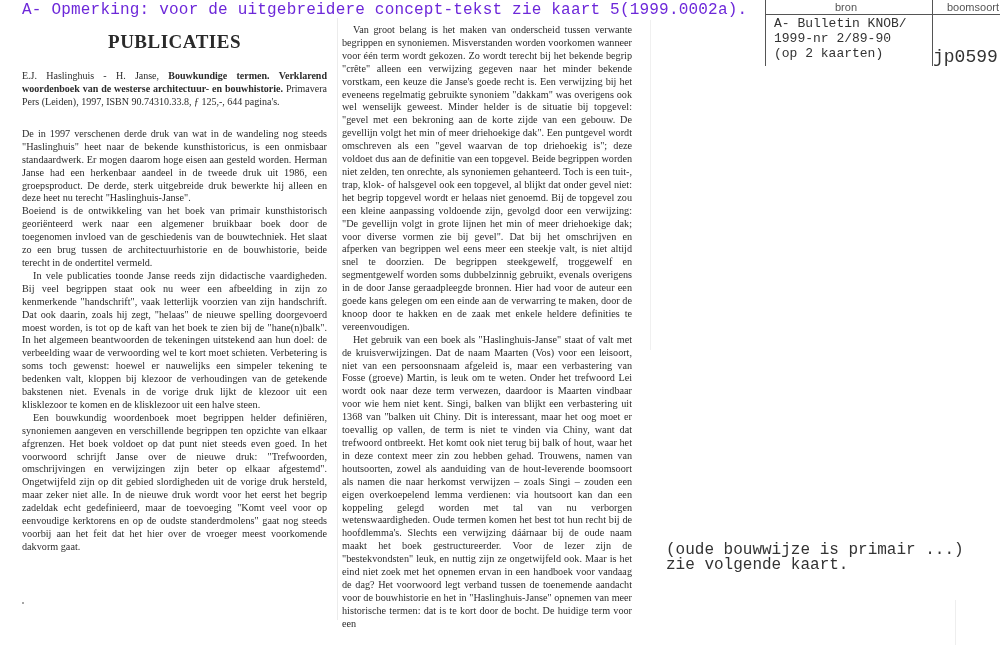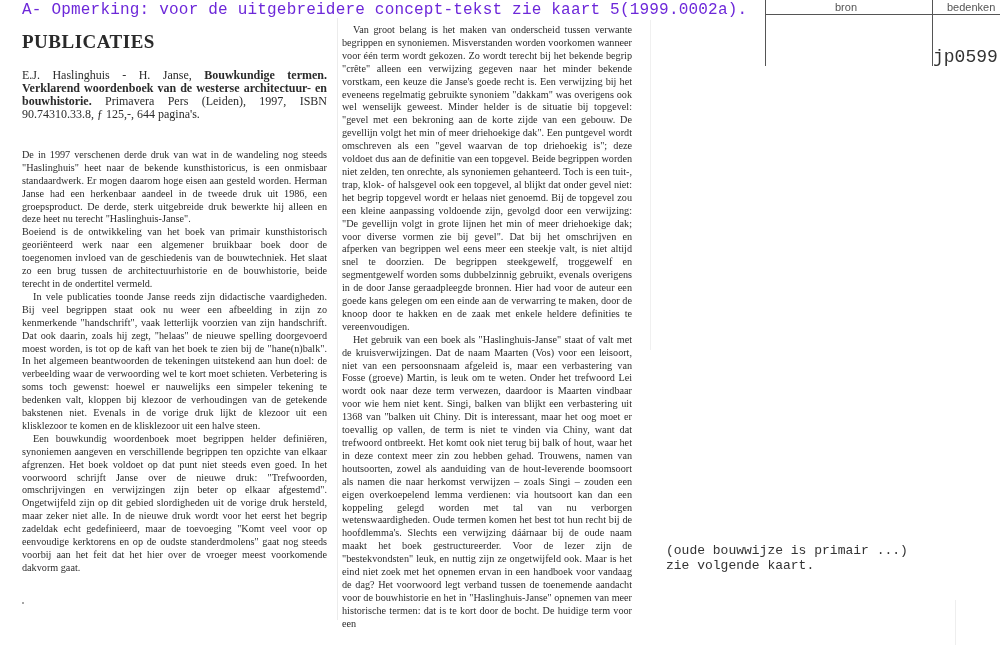--- a/index.html
+++ b/index.html
@@ -15,43 +15,46 @@
   #card-table .hline { position: absolute; left: 0; height: 1px; background: #555; }
   #card-table .hdr { position: absolute; top: 1px; font-size: 11px; color: #555; }
   #card-table .src { position: absolute; left: 9px; top: 16px; font-size: 13px; line-height: 15px; color: #333; white-space: pre; }
   #card-table .done { position: absolute; left: 168px; top: 47px; font-size: 18px; color: #333; }
 
   #clipping-left { position: absolute; left: 22px; top: 30px; width: 305px; }
   #clipping-mid  { position: absolute; left: 342px; top: 24px; width: 290px; }
   .clip { font-size: 10.2px; line-height: 12.9px; color: #2b2b2b; text-align: justify; }
   .clip p { margin: 0; }
   .clip p.ind { text-indent: 11px; }
-  #pub-title { font-weight: bold; font-size: 19px; letter-spacing: 0.5px; margin: 6px 0 20px 0; color: #2a2a2a; }
-  #citation { font-size: 12px; line-height: 13px; margin-bottom: 28px; }
+  #pub-title { text-align: center; font-weight: bold; font-size: 19px; letter-spacing: 0.5px; margin: 6px 0 20px 0; color: #2a2a2a; }
+  #citation { font-size: 10px; line-height: 13px; margin-bottom: 20px; }
   .em { }
   .b { font-weight: bold; }
 
   #mid-border { position: absolute; left: 337px; top: 18px; width: 1px; height: 602px; background: #ececec; }
   #right-faint { position: absolute; left: 650px; top: 20px; width: 1px; height: 330px; background: #f0f0f0; }
   #edge-faint { position: absolute; left: 955px; top: 600px; width: 1px; height: 45px; background: #eeeeee; }
   #stray-dot { position: absolute; left: 22px; top: 602px; width: 2px; height: 2px; background: #888; border-radius: 1px; }
 
-  #continuation-note { position: absolute; left: 666px; top: 543px; font-size: 13px; line-height: 15px; color: #333; white-space: pre; }
+  #continuation-note { position: absolute; left: 666px; top: 543px; font-size: 16px; line-height: 15px; color: #333; white-space: pre; }
 </style>
 </head>
 <body>
 
 <div id="header-note" class="mono">A- Opmerking: voor de uitgebreidere concept-tekst zie kaart 5(1999.0002a).</div>
 
 <div id="card-table" class="mono">
   <div class="vline" style="left:0; height:66px;"></div>
   <div class="vline" style="left:167px; height:66px;"></div>
   <div class="hline" style="top:14px; width:235px;"></div>
   <div class="hdr sans" style="left:70px;">bron</div>
-  <div class="hdr sans" style="left:182px;">bedenken</div>
+  <div class="hdr sans" style="left:182px;">boomsoort</div>
+  <div class="src"><span>A- Bulletin KNOB/</span>
+<span>1999-nr 2/89-90</span>
+<span>(op 2 kaarten)</span></div>
   <div class="done">jp0599</div>
 </div>
 
 <div id="mid-border"></div>
 <div id="right-faint"></div>
 <div id="edge-faint"></div>
 <div id="stray-dot"></div>
 
 <div id="clipping-left" class="clip serif">
   <div id="pub-title">PUBLICATIES</div>

